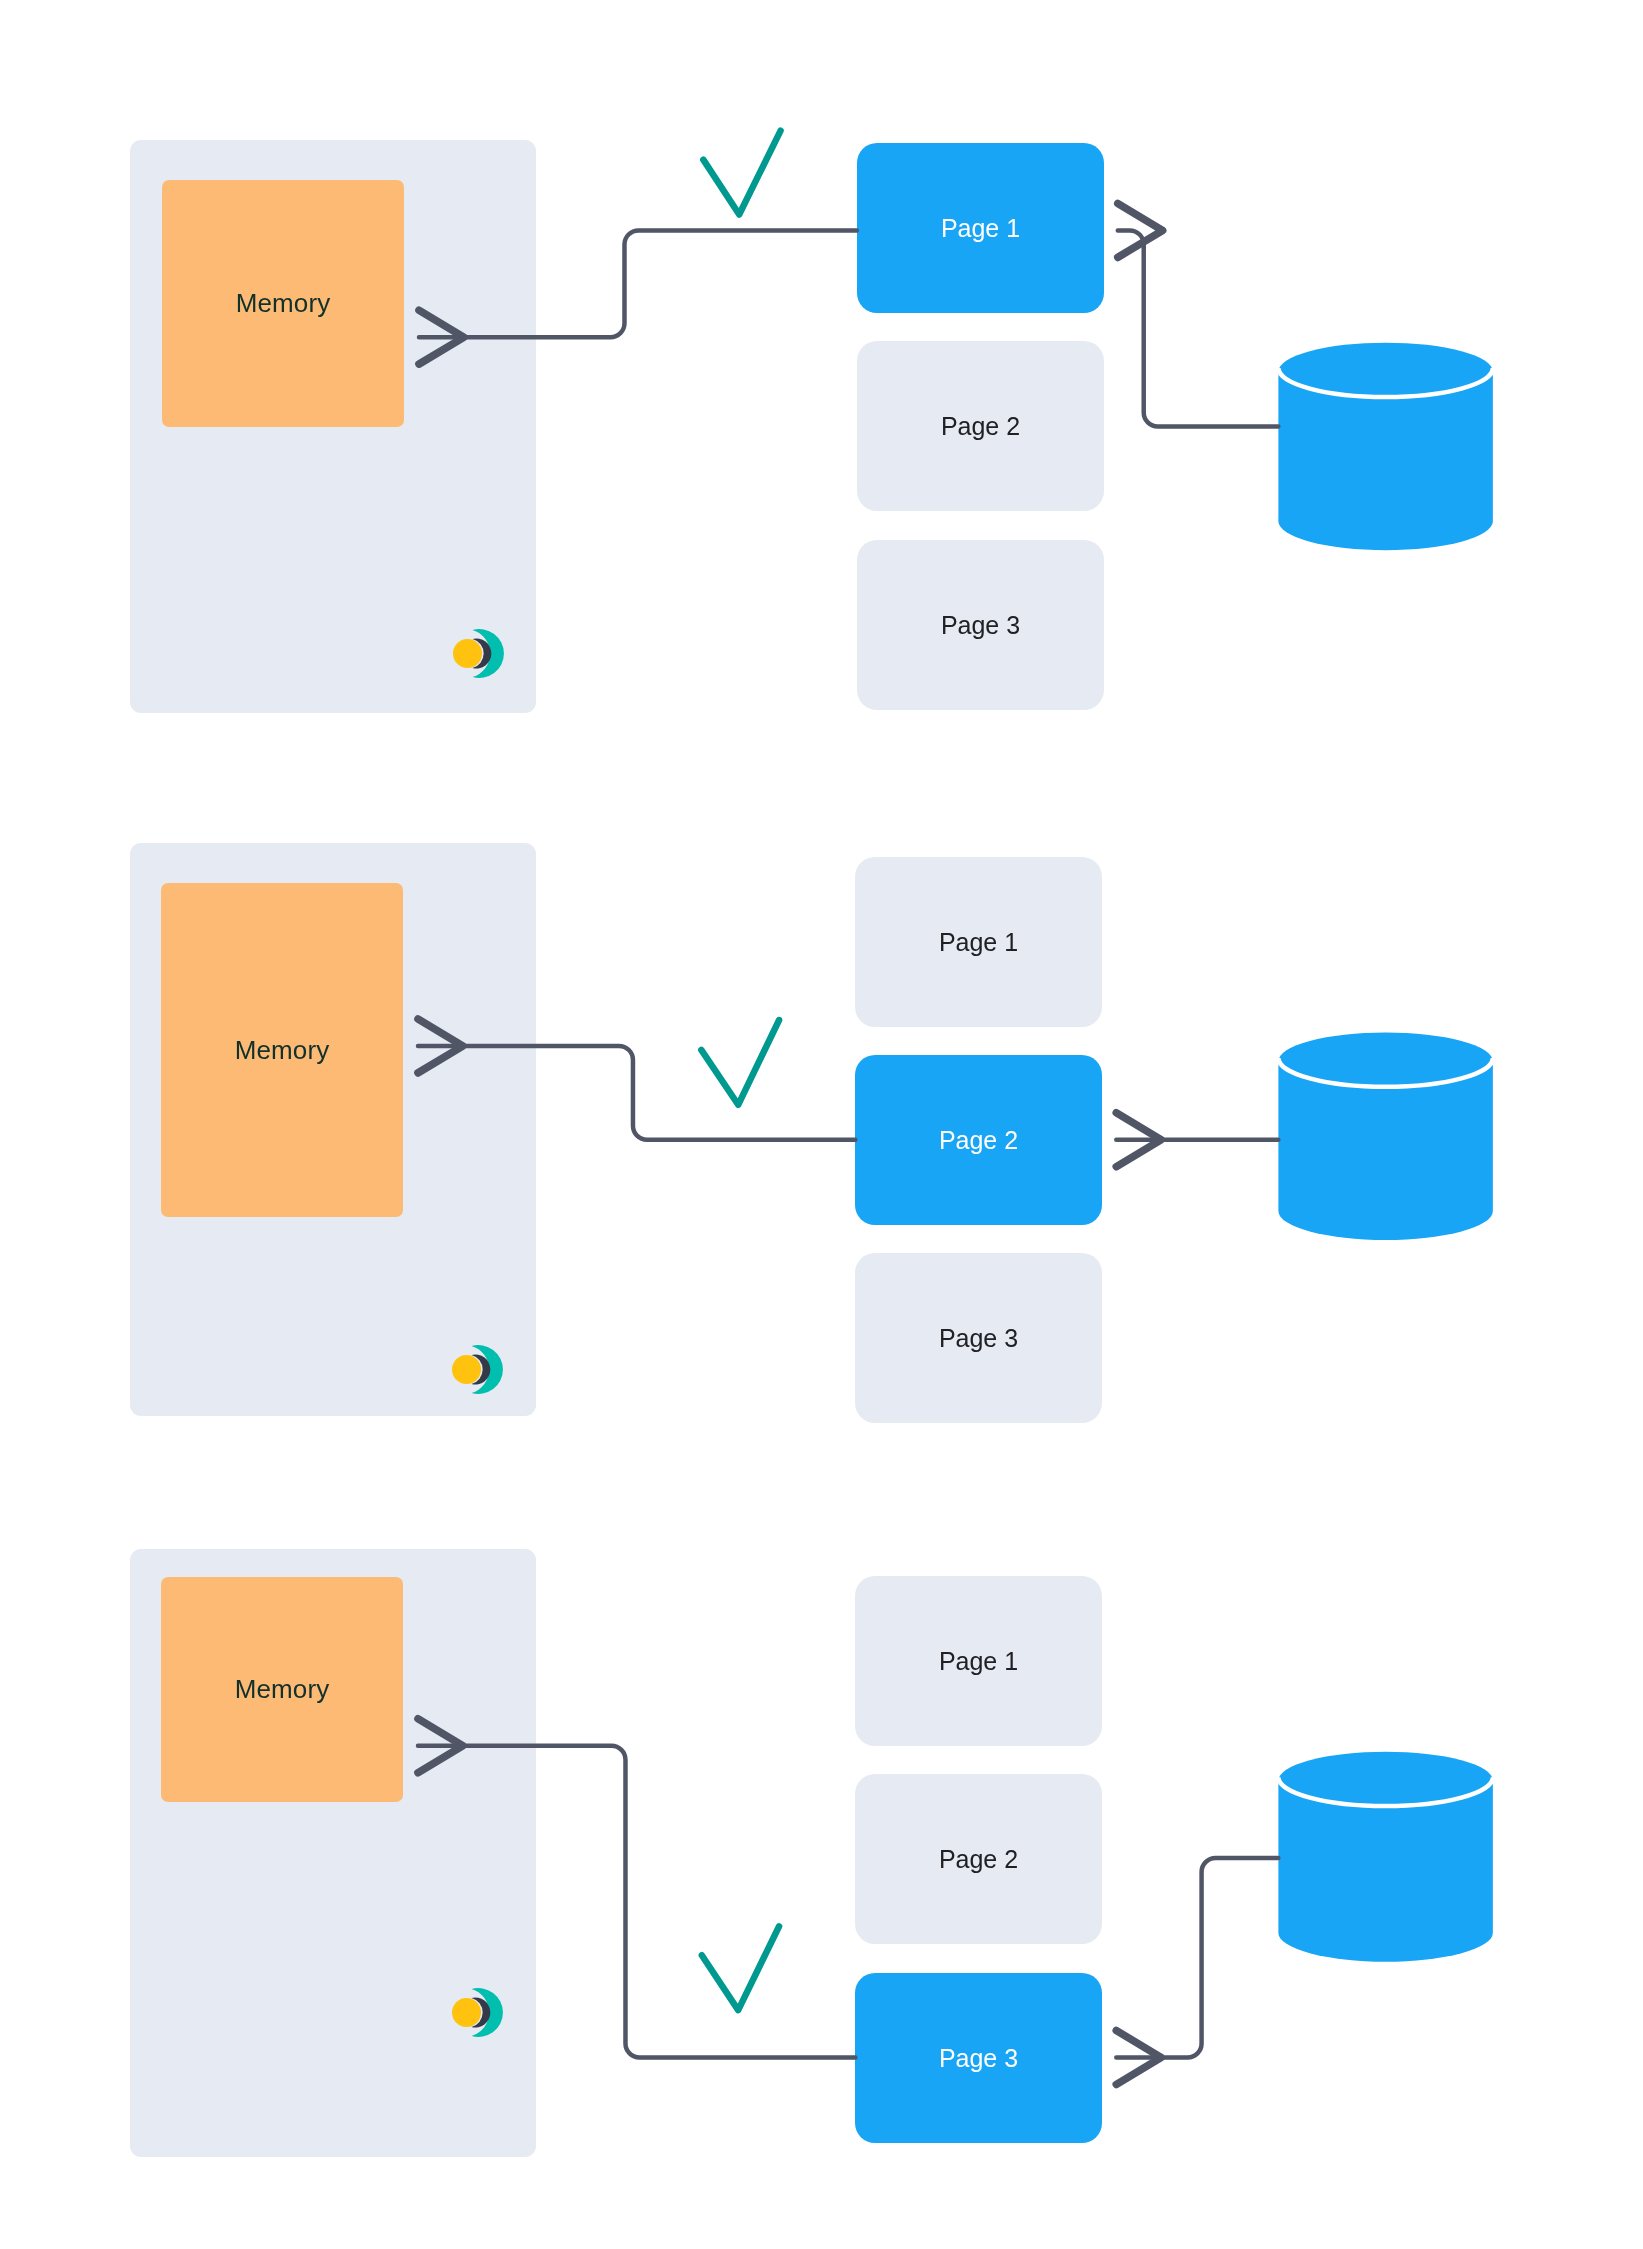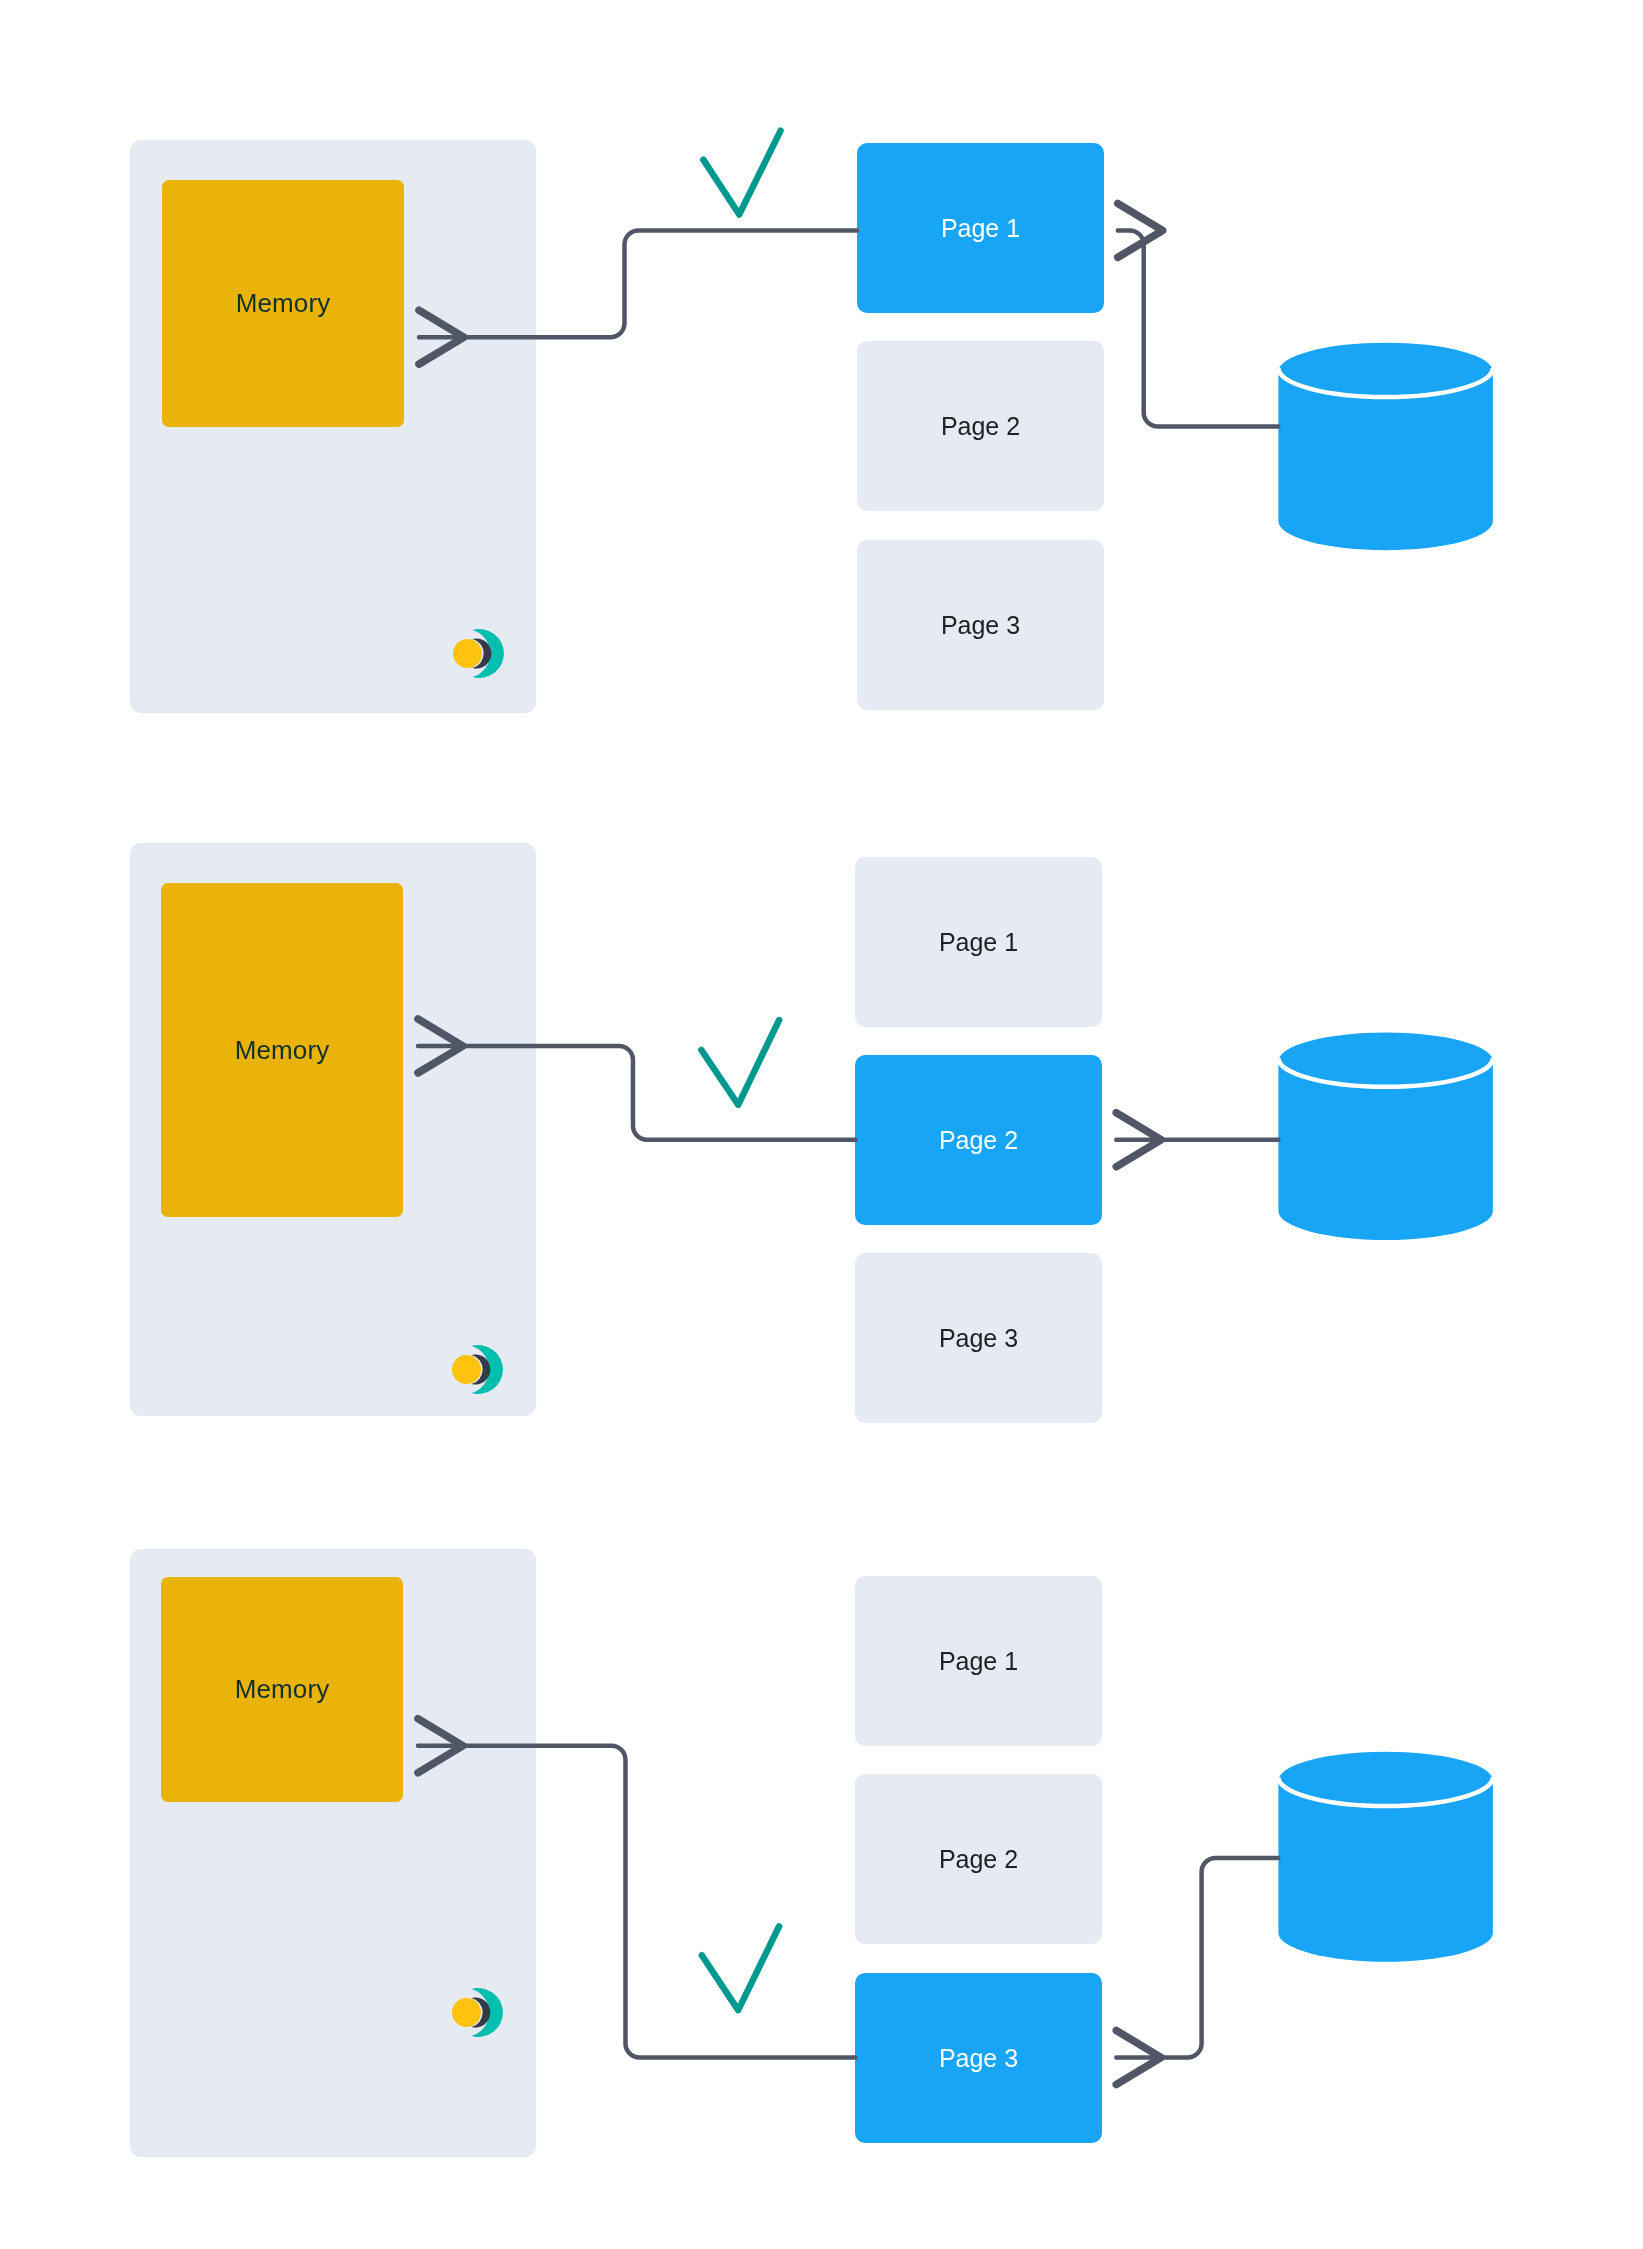--- a/index.html
+++ b/index.html
@@ -17,35 +17,35 @@
     background: #ffffff;
     overflow: hidden;
   }
   .panel {
     position: absolute;
     background: #e6eaf2;
     border-radius: 11px;
   }
   .memory-block {
     position: absolute;
-    background: #eab308;
+    background: #fdba74;
     border-radius: 7px;
     display: flex;
     align-items: center;
     justify-content: center;
   }
   .memory-label {
     font-size: 26px;
     color: #12312c;
     letter-spacing: 0.1px;
     font-weight: 400;
   }
   .page-box {
     position: absolute;
-    border-radius: 10px;
+    border-radius: 20px;
     display: flex;
     align-items: center;
     justify-content: center;
   }
   .page-box.inactive {
     background: #e6eaf2;
   }
   .page-box.active {
     background: #19a5f5;
   }

